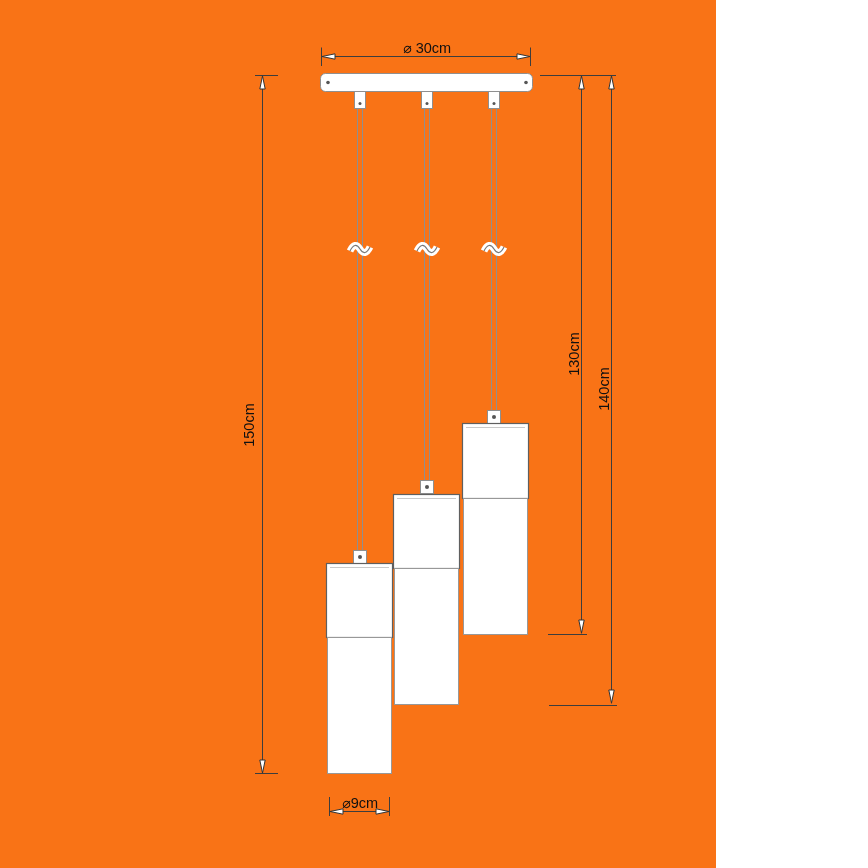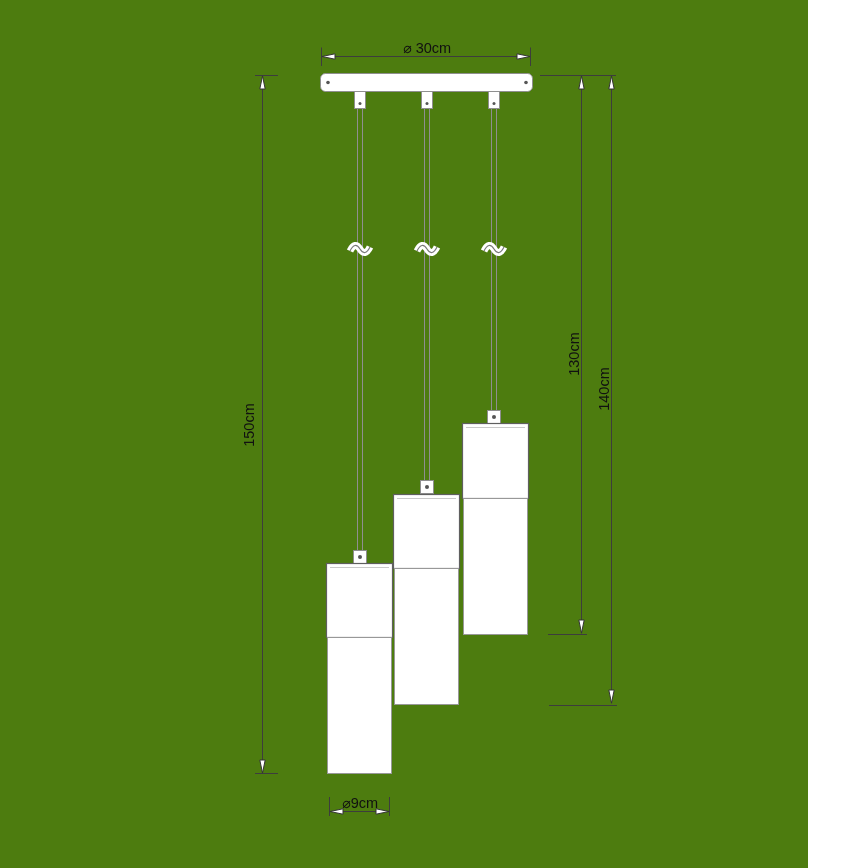--- a/index.html
+++ b/index.html
@@ -2,23 +2,23 @@
 <html><head>
 <meta charset="utf-8">
 <style>
   html, body {
     margin: 0;
     padding: 0;
     background: #ffffff;
   }
   #canvas {
     position: relative;
-    width: 808px;
+    width: 716px;
     height: 868px;
-    background: #4d7c0f;
+    background: #f97316;
     overflow: hidden;
     font-family: "Liberation Sans", "DejaVu Sans", sans-serif;
   }
   svg text {
     font-family: "Liberation Sans", "DejaVu Sans", sans-serif;
     font-size: 14.5px;
     fill: #111111;
   }
   .fixture-line   { stroke: #8f8f8f; stroke-width: 1; fill: none; }
   .fixture-fill   { stroke: #8f8f8f; stroke-width: 1; fill: #ffffff; }

